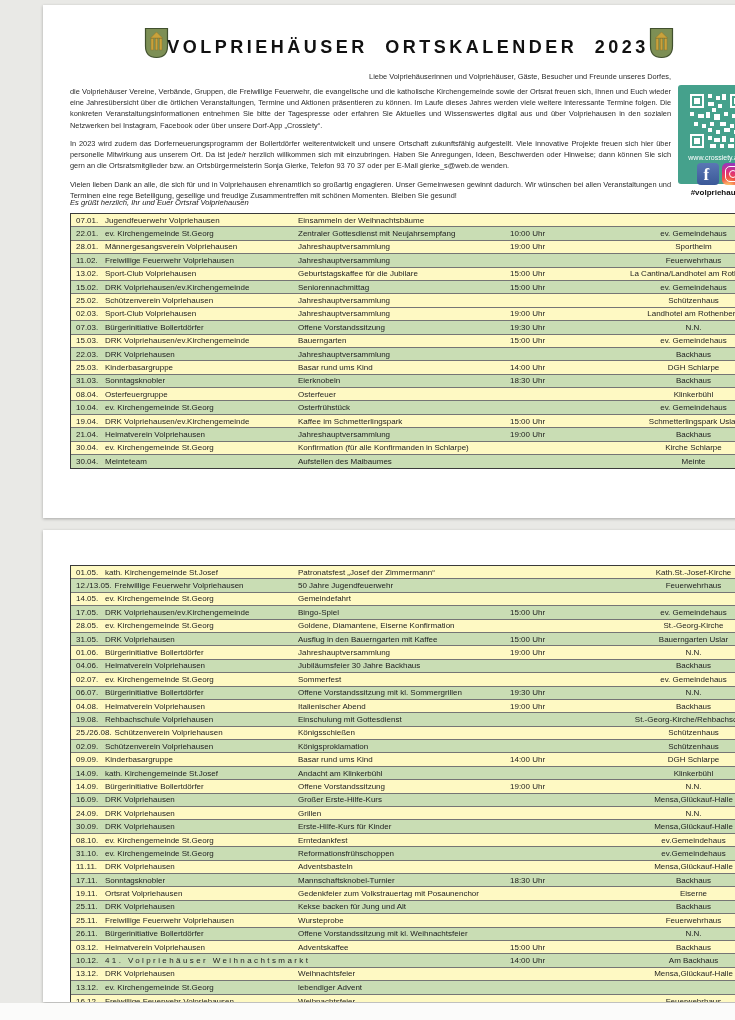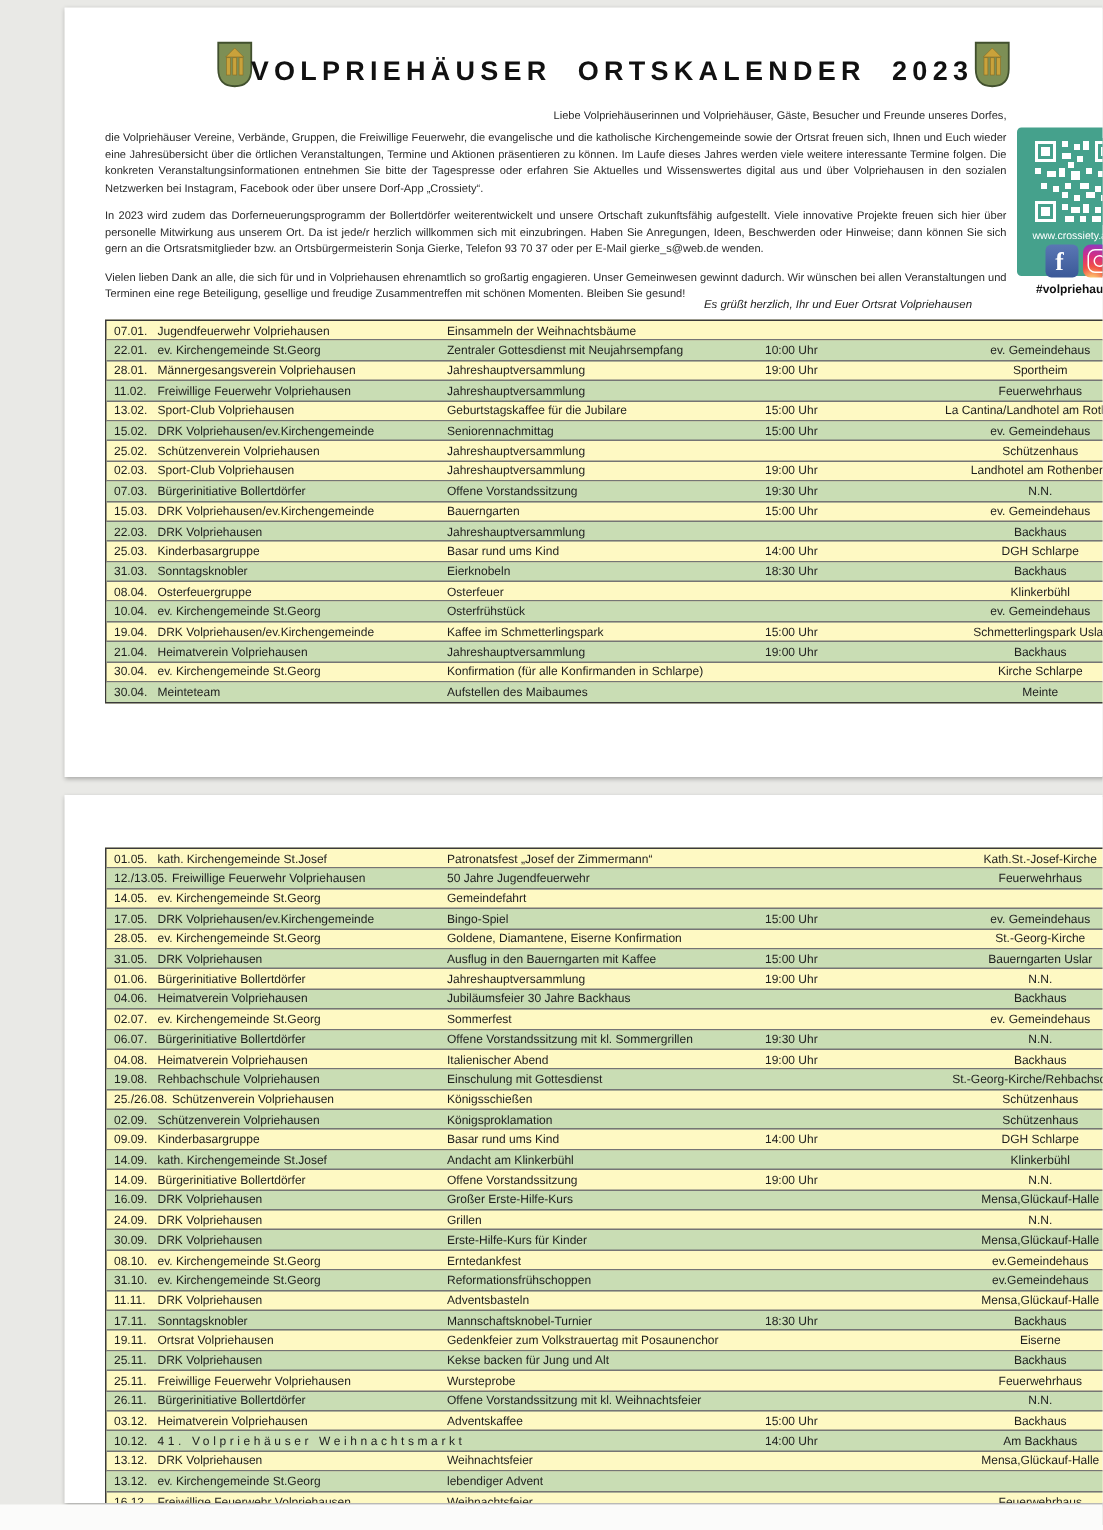--- a/index.html
+++ b/index.html
@@ -28,21 +28,21 @@
     white-space:nowrap;
   }
 
   
   .intro-p{position:absolute;left:27px;width:601px;font-size:7.4px;line-height:11.2px;text-align:justify;color:#2a2a2a;overflow:hidden;}
   #salutation{top:66px;height:12px;text-align:right;}
   #para1{top:81px;height:48px;}
   #para2{top:133px;height:37px;}
   #para3{top:174px;height:25px;}
   .signoff{
-    position:absolute;left:27px;top:193px;width:578px;text-align:right;
+    position:absolute;left:27px;top:193px;width:578px;text-align:left;
     font-size:7.6px;font-style:italic;color:#222;
   }
 
   
   .qr-panel{
     position:absolute;left:635px;top:80px;width:78px;height:99px;
     border-radius:3px;display:flex;flex-direction:column;align-items:center;
   }
   .qr-panel svg{margin-top:7px;}
   .qr-caption{font-size:7px;color:#ffffff;margin-top:4px;white-space:nowrap;}

